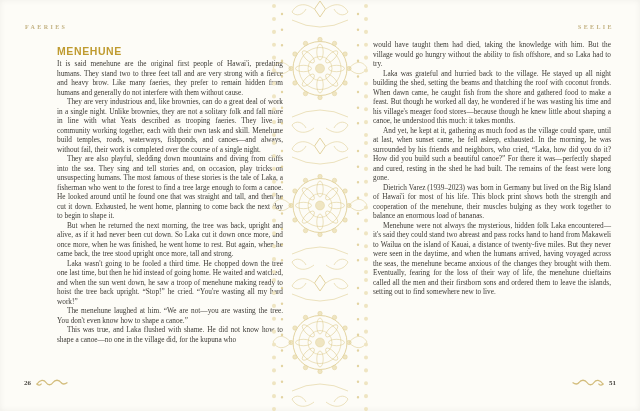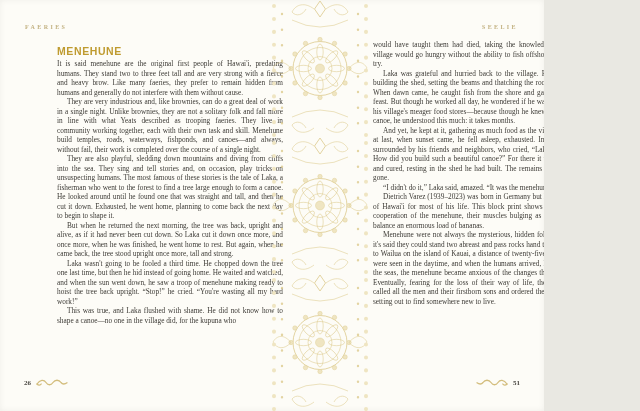--- a/index.html
+++ b/index.html
@@ -6,21 +6,21 @@
     --accent-gold:#bf9b30;
     --header-gold:#c3b282;
     --ornament-gold:#dcc98c;
     --ornament-fill:#efe5c2;
     --body-text:#3c3a35;
     --page-bg:#fdfcf7;
   }
   html,body{margin:0;padding:0;}
   body{background:#e9e8e2;font-family:"Liberation Serif", serif;}
   .spread{
-    position:relative;width:544px;height:411px;background:var(--page-bg);
+    position:relative;width:640px;height:411px;background:var(--page-bg);
     overflow:hidden;box-shadow:inset 0 0 6px rgba(0,0,0,.06);
   }
   .running-header{
     position:absolute;top:24px;font-family:"Liberation Serif", serif;
     font-size:6px;letter-spacing:2.4px;color:var(--header-gold);
     text-transform:uppercase;font-weight:bold;
   }
   .running-header.left{left:25px;}
   .running-header.right{right:26px;text-align:right;}
   .section-heading{
@@ -59,20 +59,21 @@
 
   <div>
     <div class="running-header left">FAERIES</div>
     <div class="section-heading">MENEHUNE</div>
     <div class="body-col left">
       <p>It is said menehune are the original first people of Hawai'i, predating humans. They stand two to three feet tall and are very strong with a fierce and heavy brow. Like many faeries, they prefer to remain hidden from humans and generally do not interfere with them without cause.</p>
       <p class="indent">They are very industrious and, like brownies, can do a great deal of work in a single night. Unlike brownies, they are not a solitary folk and fall more in line with what Yeats described as trooping faeries. They live in community working together, each with their own task and skill. Menehune build temples, roads, waterways, fishponds, and canoes—and always, without fail, their work is completed over the course of a single night.</p>
       <p class="indent">They are also playful, sledding down mountains and diving from cliffs into the sea. They sing and tell stories and, on occasion, play tricks on unsuspecting humans. The most famous of these stories is the tale of Laka, a fisherman who went to the forest to find a tree large enough to form a canoe. He looked around until he found one that was straight and tall, and then he cut it down. Exhausted, he went home, planning to come back the next day to begin to shape it.</p>
       <p class="indent">But when he returned the next morning, the tree was back, upright and alive, as if it had never been cut down. So Laka cut it down once more, and once more, when he was finished, he went home to rest. But again, when he came back, the tree stood upright once more, tall and strong.</p>
       <p class="indent">Laka wasn't going to be fooled a third time. He chopped down the tree one last time, but then he hid instead of going home. He waited and watched, and when the sun went down, he saw a troop of menehune making ready to hoist the tree back upright. “Stop!” he cried. “You're wasting all my hard work!”</p>
+      <p class="indent">The menehune laughed at him. “We are not—you are wasting the tree. You don't even know how to shape a canoe.”</p>
       <p class="indent">This was true, and Laka flushed with shame. He did not know how to shape a canoe—no one in the village did, for the kupuna who</p>
     </div>
     <div class="footer left">
       <span class="page-num">26</span>
       <svg width="34" height="10" viewBox="0 0 34 10">
         <path class="flourish" d="M2,6 C5,1.5 9,1.5 11,4.5 C13,7.5 16,7.5 18,4.5 C20,1.5 24,1.5 26,4.5 C27.5,6.6 30,6.3 32,4.8"></path>
         <path class="flourish" d="M2,6 C3.4,7.6 5.4,7.4 6.2,6" stroke-width="0.9"></path>
       </svg>
     </div>
   </div>
@@ -129,21 +130,20 @@
     <use href="#tile" y="137"></use>
     <use href="#tile" y="274"></use>
   </svg>
 
   <div>
     <div class="running-header right">SEELIE</div>
     <div class="body-col right">
       <p>would have taught them had died, taking the knowledge with him. But the village would go hungry without the ability to fish offshore, and so Laka had to try.</p>
       <p class="indent">Laka was grateful and hurried back to the village. He stayed up all night building the shed, setting the beams and thatching the roof with coconut fronds. When dawn came, he caught fish from the shore and gathered food to make a feast. But though he worked all day, he wondered if he was wasting his time and his village's meager food stores—because though he knew little about shaping a canoe, he understood this much: it takes months.</p>
       <p class="indent">And yet, he kept at it, gathering as much food as the village could spare, until at last, when sunset came, he fell asleep, exhausted. In the morning, he was surrounded by his friends and neighbors, who cried, “Laka, how did you do it? How did you build such a beautiful canoe?” For there it was—perfectly shaped and cured, resting in the shed he had built. The remains of the feast were long gone.</p>
-      <p class="indent">“I didn't do it,” Laka said, amazed. “It was the menehune.”</p>
       <p class="indent">Dietrich Varez (1939–2023) was born in Germany but lived on the Big Island of Hawai'i for most of his life. This block print shows both the strength and cooperation of the menehune, their muscles bulging as they work together to balance an enormous load of bananas.</p>
       <p class="indent">Menehune were not always the mysterious, hidden folk Laka encountered—it's said they could stand two abreast and pass rocks hand to hand from Makaweli to Wailua on the island of Kauai, a distance of twenty-five miles. But they never were seen in the daytime, and when the humans arrived, having voyaged across the seas, the menehune became anxious of the changes they brought with them. Eventually, fearing for the loss of their way of life, the menehune chieftains called all the men and their firstborn sons and ordered them to leave the islands, setting out to find somewhere new to live.</p>
     </div>
     <div class="footer right">
       <svg width="34" height="10" viewBox="0 0 34 10">
         <g transform="translate(34,0) scale(-1,1)">
           <path class="flourish" d="M2,6 C5,1.5 9,1.5 11,4.5 C13,7.5 16,7.5 18,4.5 C20,1.5 24,1.5 26,4.5 C27.5,6.6 30,6.3 32,4.8"></path>
           <path class="flourish" d="M2,6 C3.4,7.6 5.4,7.4 6.2,6" stroke-width="0.9"></path>
         </g>
       </svg>

